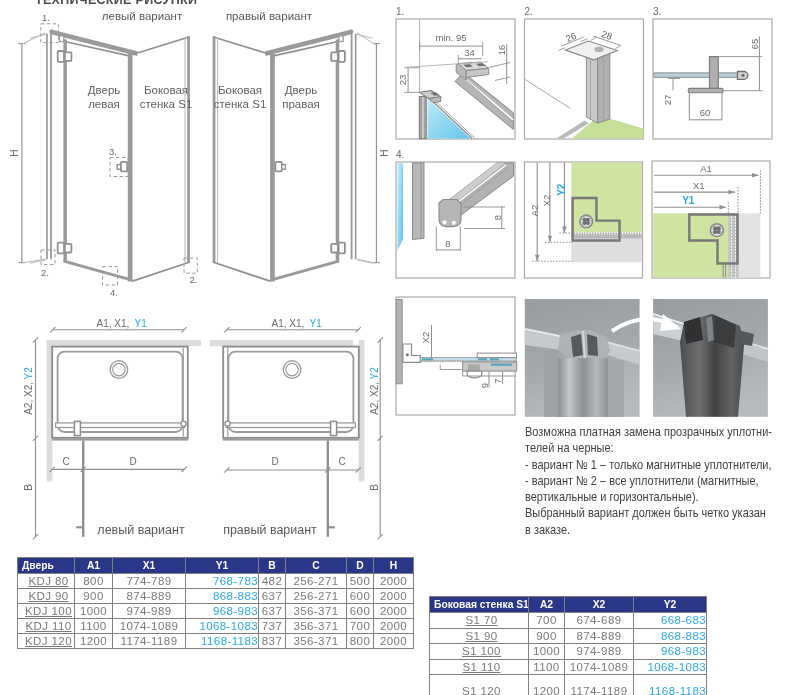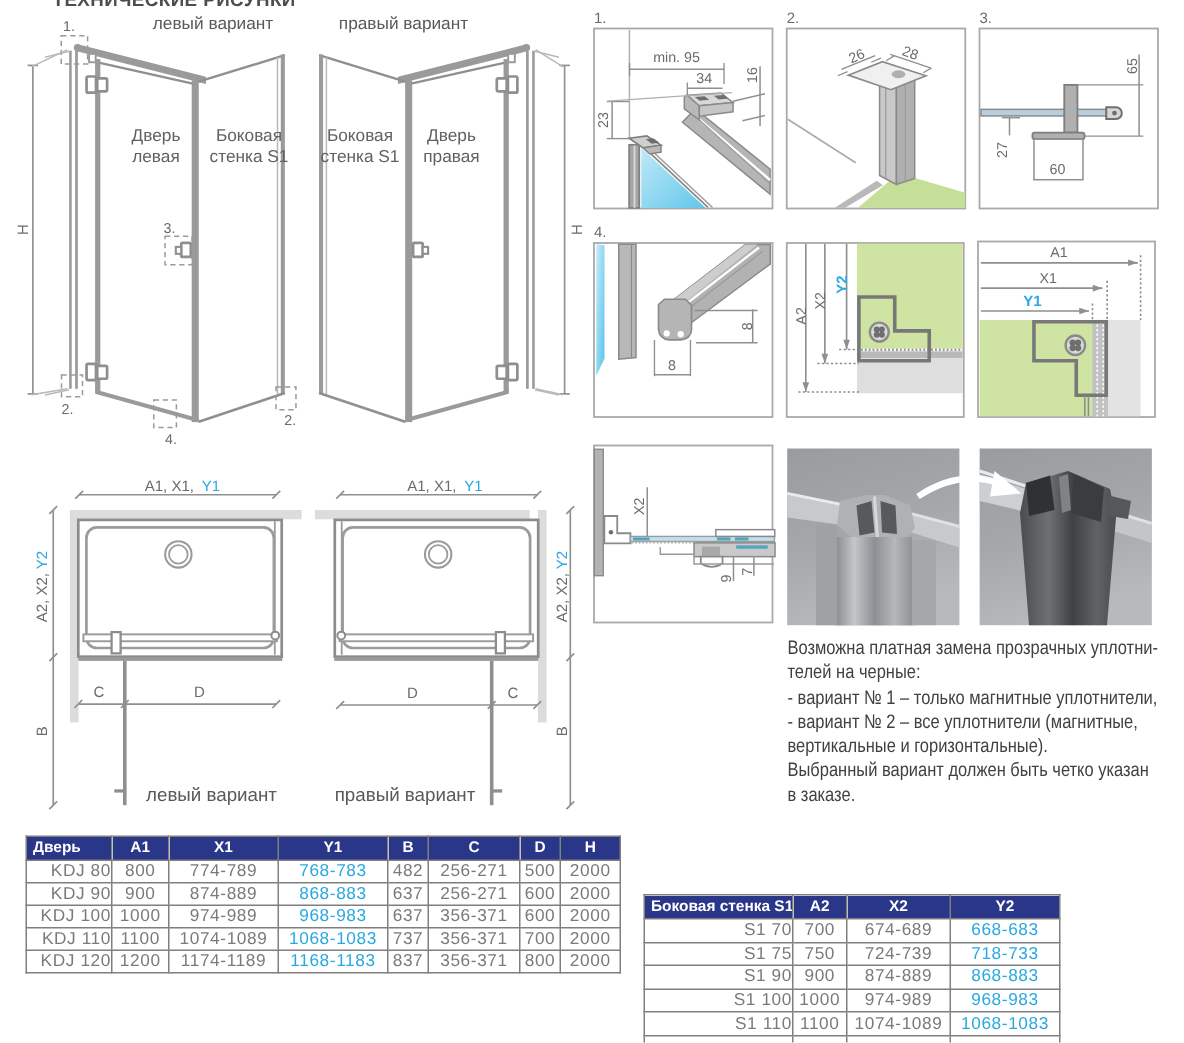--- a/index.html
+++ b/index.html
@@ -5,22 +5,22 @@
   html,body{margin:0;padding:0;background:#fff;}
   body{width:789px;height:695px;overflow:hidden;position:relative;
        font-family:"Liberation Sans", sans-serif;}
   #svgmain{position:absolute;left:0;top:0;}
   table{border-collapse:collapse;table-layout:fixed;}
   table td,table th{border:1.6px solid #7f7f7f;padding:0;overflow:hidden;white-space:nowrap;}
   .tbl{position:absolute;font-family:"Liberation Sans", sans-serif;}
   .tbl th{background:#2a3688;color:#fff;font-weight:bold;font-size:10.3px;text-align:center;}
   .tbl th.l{text-align:left;padding-left:4px;}
   .tbl td{color:#7a7a7a;font-size:11.5px;letter-spacing:0.4px;text-align:center;}
-  .tbl td.l{text-align:right;padding-left:5px;}
-  .tbl td.b{color:#2aa9e0;}
+  .tbl td.l{text-align:center;padding-left:5px;text-decoration:underline;}
+  .tbl td.b{color:#2aa9e0;text-align:right;}
   .txt{position:absolute;left:525px;top:424px;width:300px;color:#414141;
        font-size:13px;line-height:16.3px;white-space:nowrap;
        transform:scaleX(0.845);transform-origin:left top;}
 </style>
 </head>
 <body>
 <svg id="svgmain" width="789" height="557" viewBox="0 0 789 557">
 <rect x="0" y="0" width="789" height="557" fill="#ffffff"></rect>
 <text x="35" y="4" font-size="12.5" font-weight="bold" fill="#4d4d4d" letter-spacing="0.3">ТЕХНИЧЕСКИЕ РИСУНКИ</text>
 <text x="142" y="19.5" font-size="11.5" fill="#595959" text-anchor="middle">левый вариант</text>
@@ -488,26 +488,20 @@
         <th>X2</th>
         <th>Y2</th>
       </tr>
 <tr style="height:15.6px">
         <td class="l">S1 70</td>
         <td>700</td>
         <td>674-689</td>
         <td class="b">668-683</td>
       </tr>
 <tr style="height:15.6px">
-        <td class="l">S1 75</td>
-        <td>750</td>
-        <td>724-739</td>
-        <td class="b">718-733</td>
-      </tr>
-<tr style="height:15.6px">
         <td class="l">S1 90</td>
         <td>900</td>
         <td>874-889</td>
         <td class="b">868-883</td>
       </tr>
 <tr style="height:15.6px">
         <td class="l">S1 100</td>
         <td>1000</td>
         <td>974-989</td>
         <td class="b">968-983</td>

